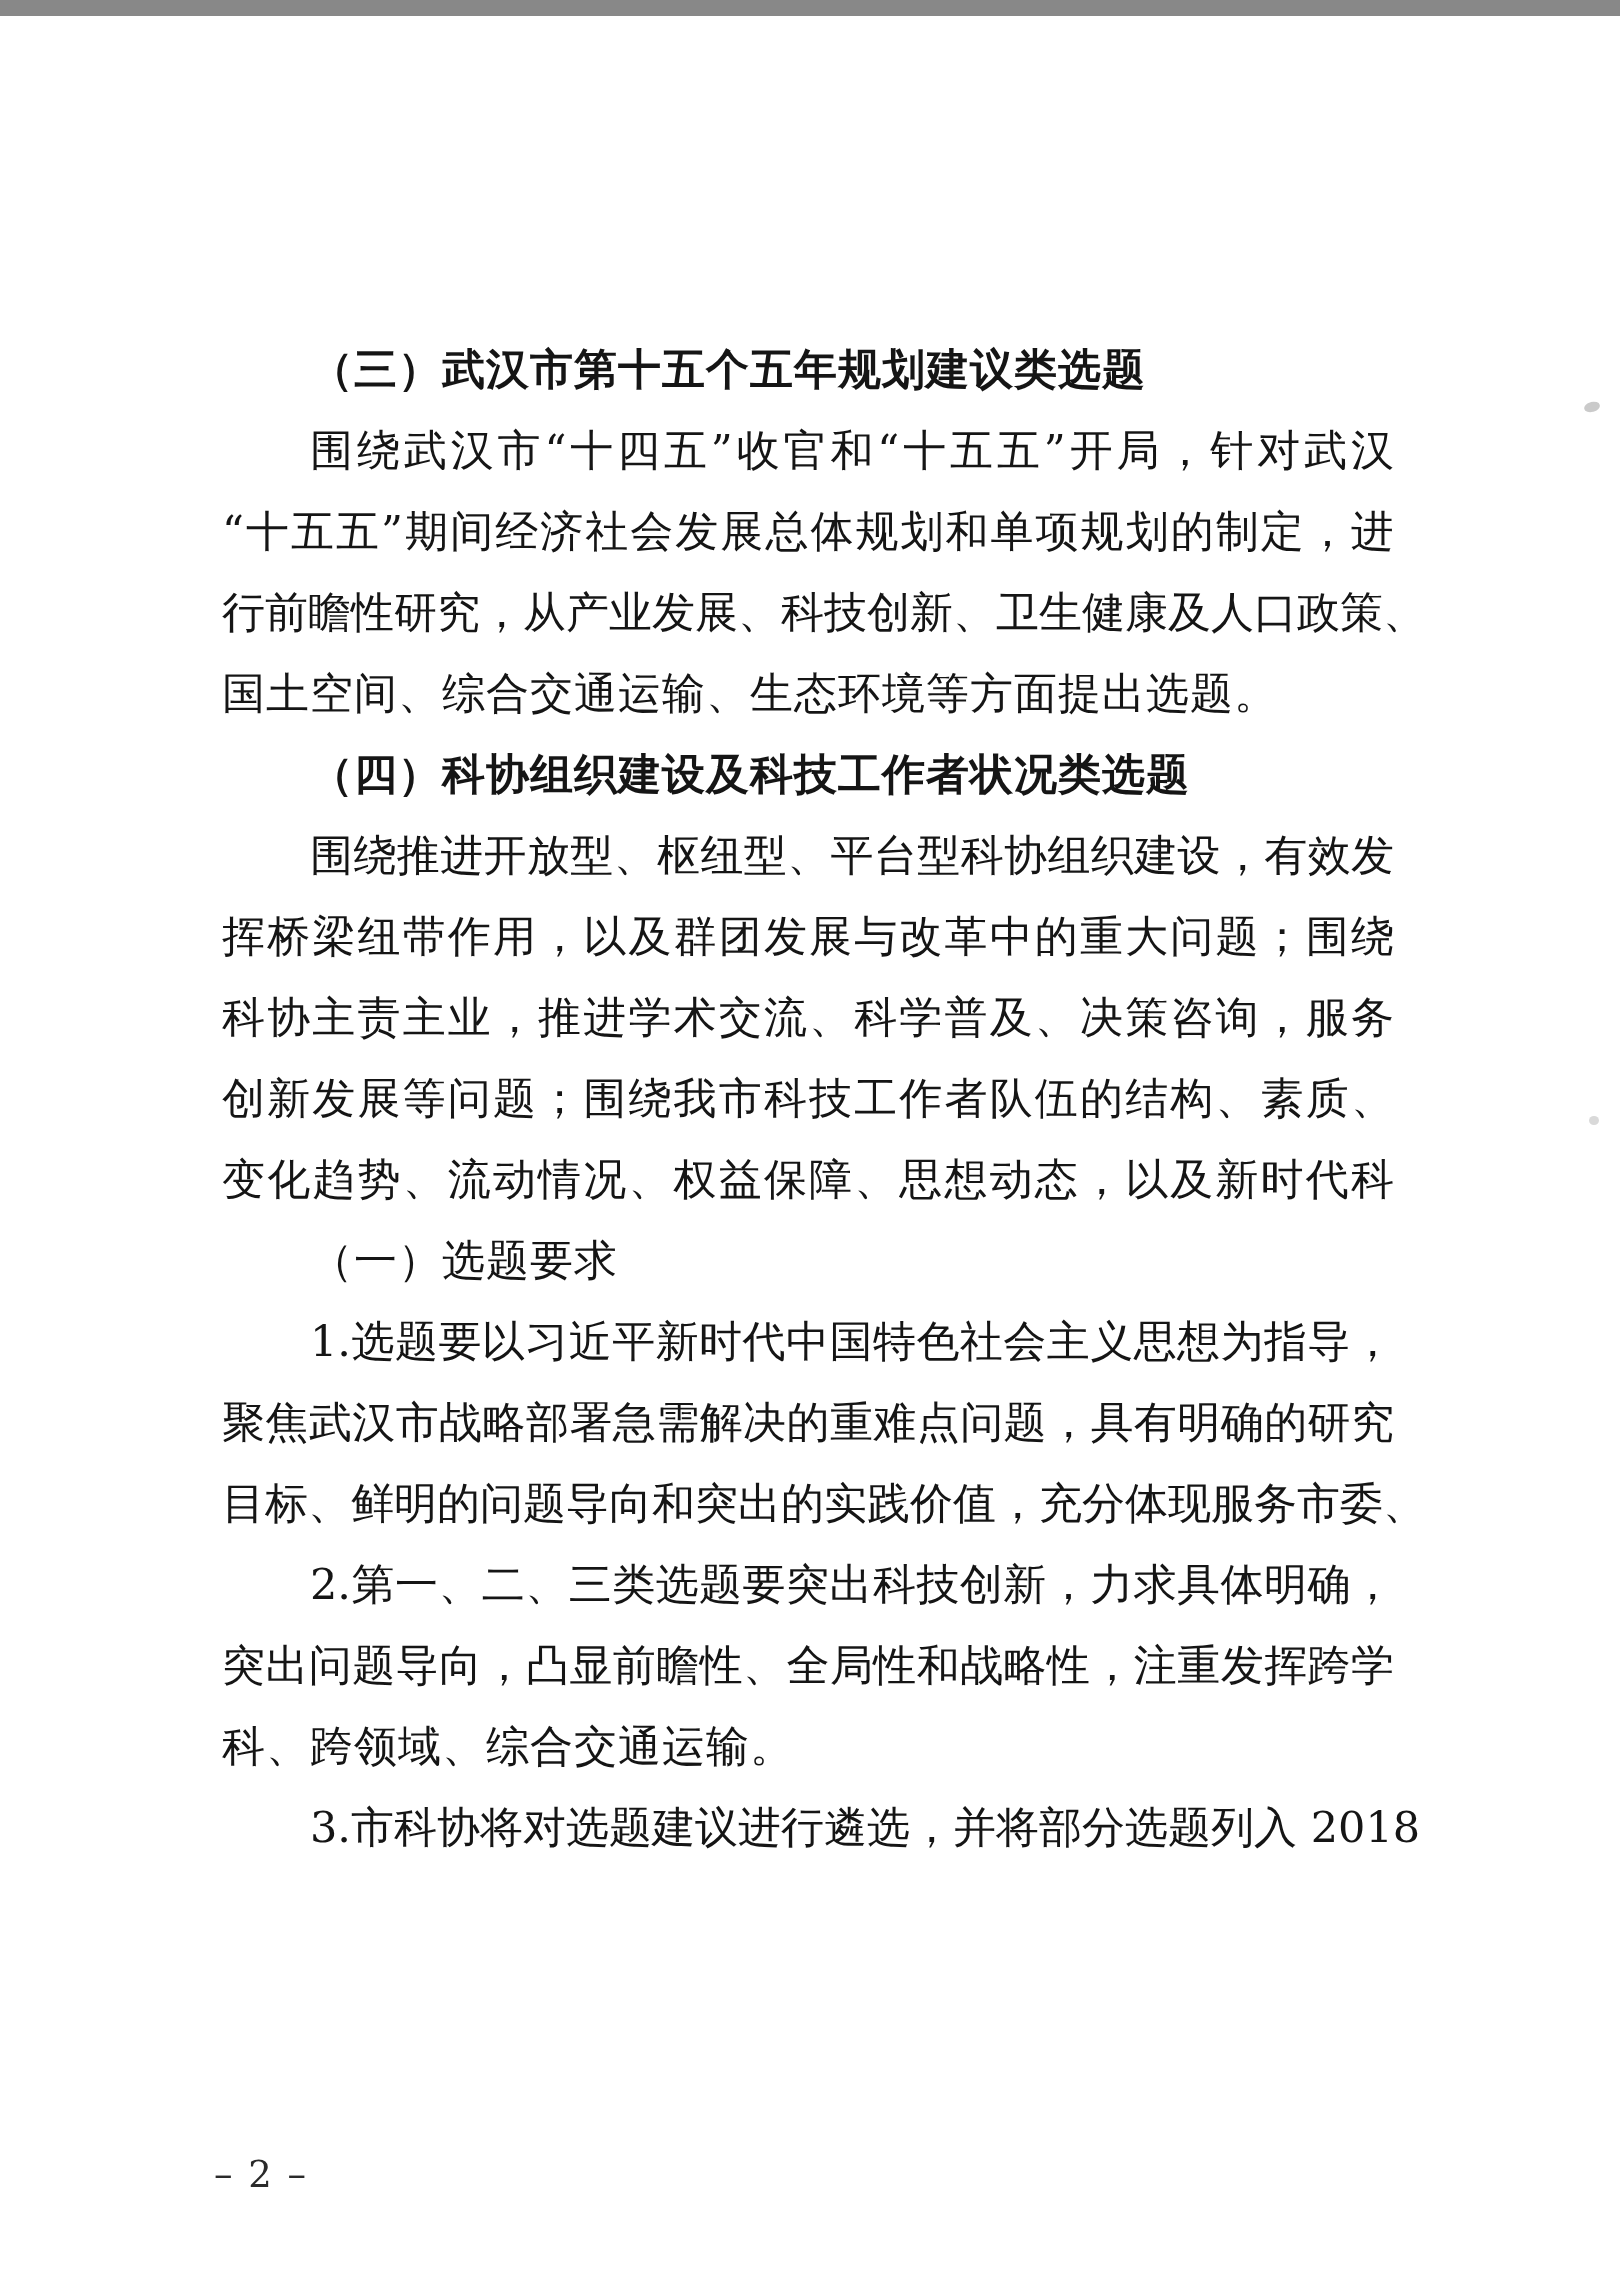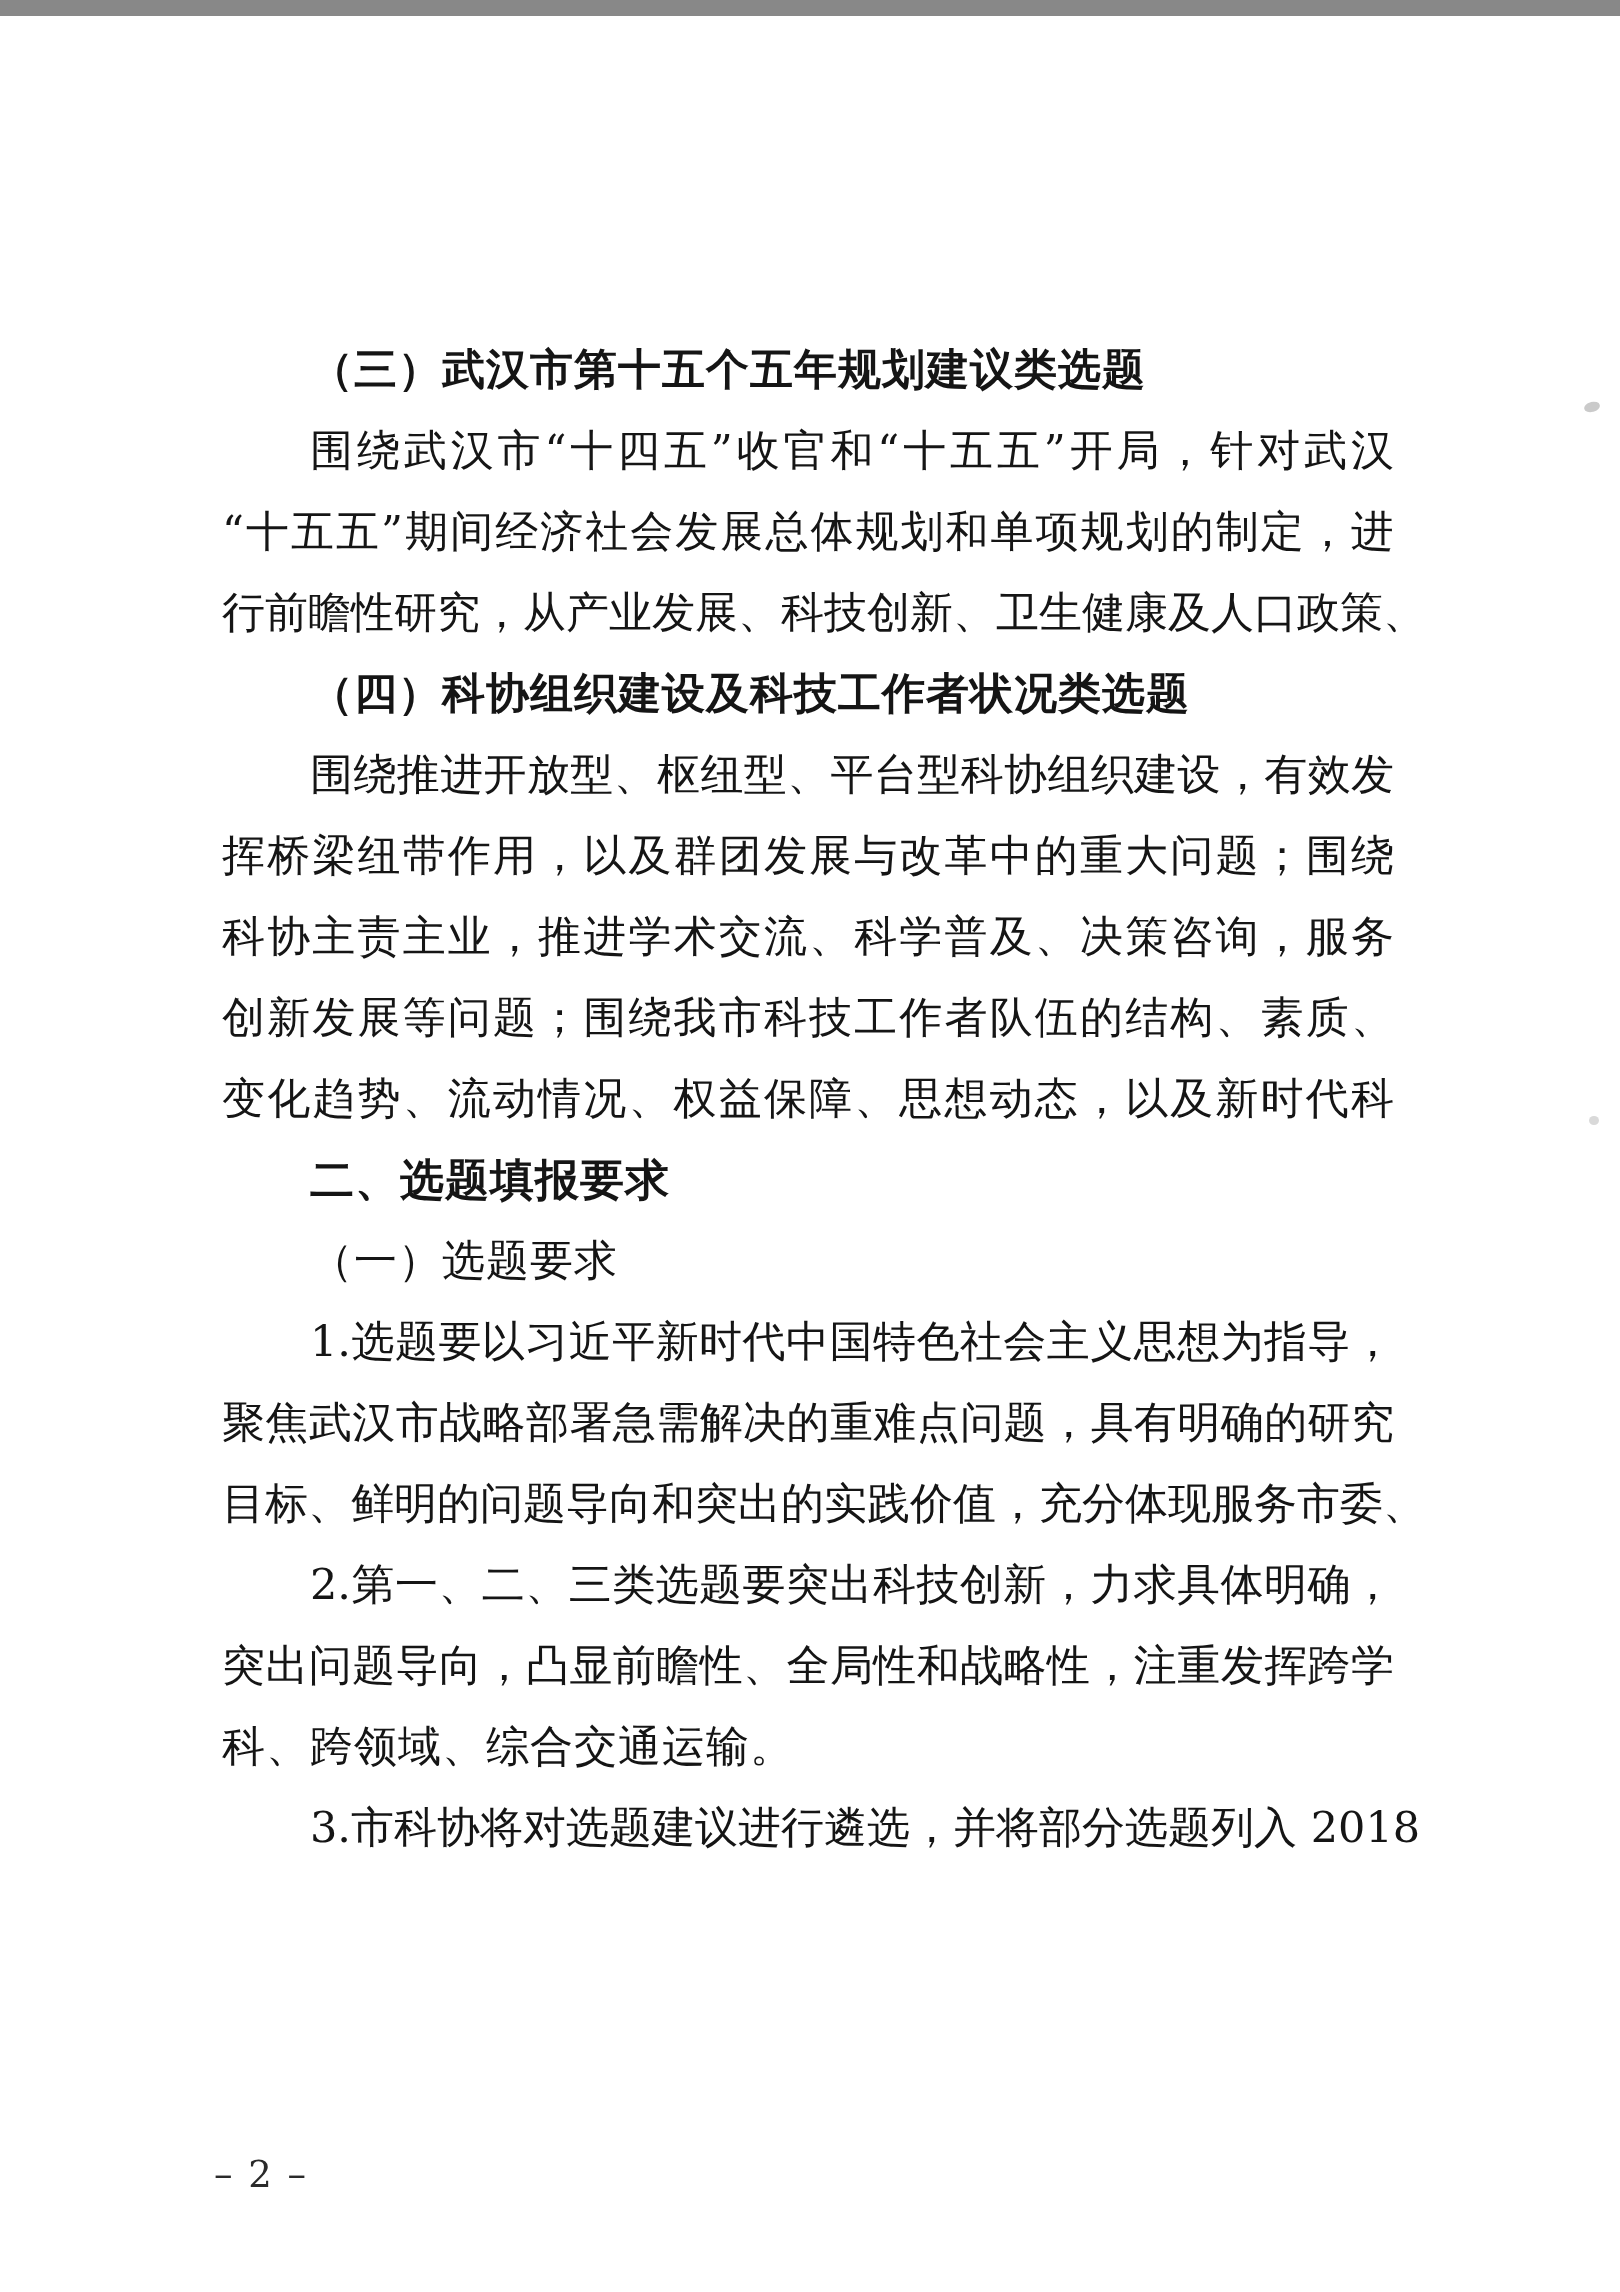--- a/index.html
+++ b/index.html
@@ -151,20 +151,21 @@
         <span>生</span>
         <span>健</span>
         <span>康</span>
         <span>及</span>
         <span>人</span>
         <span>口</span>
         <span>政</span>
         <span>策</span>
         <span>、</span>
       </div>
+      <div class="line body">国土空间、综合交通运输、生态环境等方面提出选题。</div>
       <div class="line heading-bold indent">（四）科协组织建设及科技工作者状况类选题</div>
       <div class="line body indent j">
         <span>围</span>
         <span>绕</span>
         <span>推</span>
         <span>进</span>
         <span>开</span>
         <span>放</span>
         <span>型</span>
         <span>、</span>
@@ -291,21 +292,20 @@
         <span>动</span>
         <span>态</span>
         <span>，</span>
         <span>以</span>
         <span>及</span>
         <span>新</span>
         <span>时</span>
         <span>代</span>
         <span>科</span>
       </div>
-      <div class="line heading-hei indent">二、选题填报要求</div>
       <div class="line heading-kai indent">（一）选题要求</div>
       <div class="line body indent j">
         <span>1.</span>
         <span>选</span>
         <span>题</span>
         <span>要</span>
         <span>以</span>
         <span>习</span>
         <span>近</span>
         <span>平</span>

